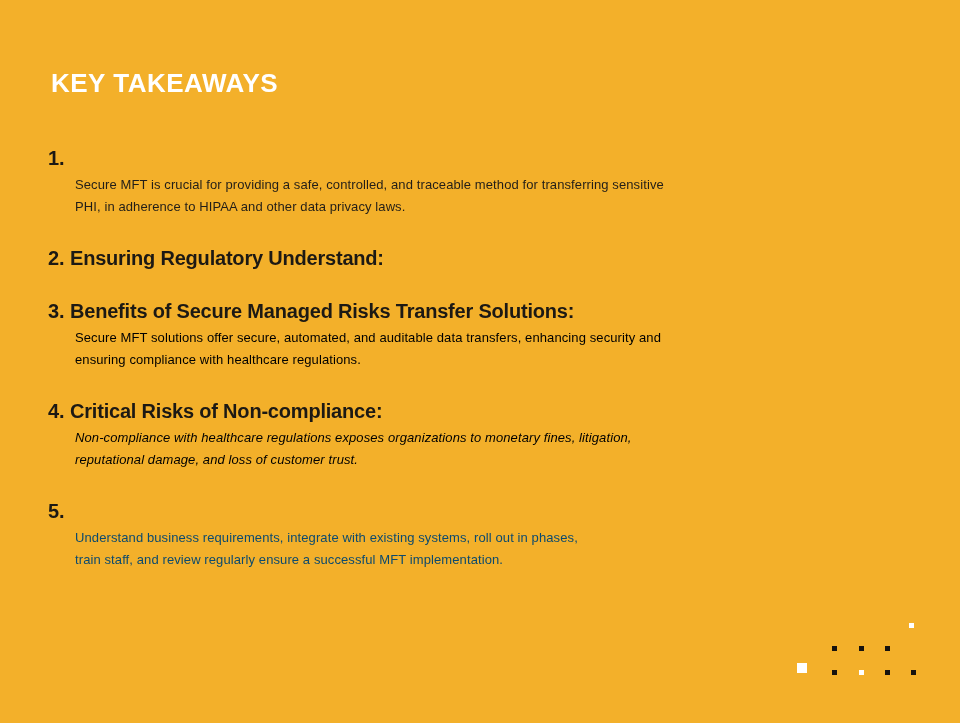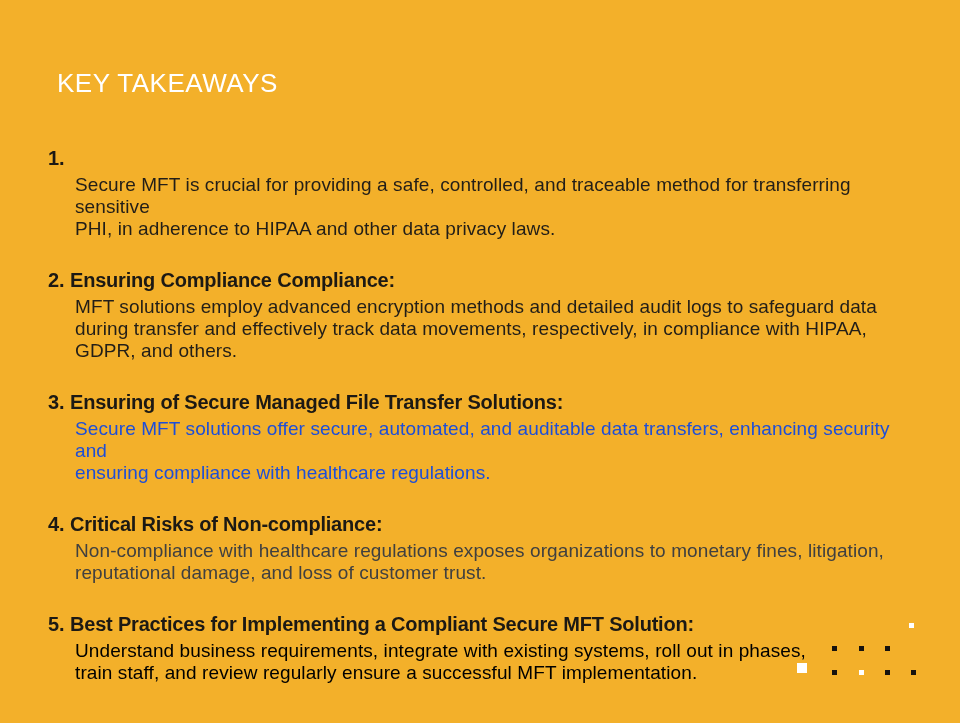--- a/index.html
+++ b/index.html
@@ -11,23 +11,23 @@
     font-family: "Liberation Sans", sans-serif;
     overflow: hidden;
   }
   .content {
     position: absolute;
     left: 48px;
     top: 68px;
     width: 845px;
   }
   .title {
-    margin: 0 0 46px 9px;
+    margin: 0 0 46px 3px;
     font-size: 26px;
-    font-weight: normal;
+    font-weight: bold;
     letter-spacing: 0.5px;
     color: #FFFFFF;
   }
   .takeaways {
     list-style: none;
     margin: 0;
     padding: 0;
   }
   .item { margin-bottom: 27px; }
   .heading {
@@ -35,21 +35,21 @@
     font-weight: bold;
     font-size: 20px;
     line-height: 26px;
     letter-spacing: -0.2px;
     color: #1C1914;
   }
   .num { min-width: 22px; flex: 0 0 auto; }
   .body {
     margin: 3px 0 0 0;
     padding-left: 27px;
-    font-size: 19px;
+    font-size: 13px;
     line-height: 22px;
     letter-spacing: 0.1px;
     color: #221E18;
     white-space: pre-line;
   }
   .sq { position: absolute; }
   .sq.dark { background: #17130E; }
   .sq.white { background: #FFFFFF; }
   .s5 { width: 5px; height: 5px; }
   .s10 { width: 10px; height: 10px; }
@@ -64,48 +64,44 @@
       <li class="item">
         <div class="heading" style="color: rgb(28, 25, 20);">
           <span class="num">1.</span>
         </div>
         <p class="body" style="color: rgb(34, 30, 24);">Secure MFT is crucial for providing a safe, controlled, and traceable method for transferring sensitive
 PHI, in adherence to HIPAA and other data privacy laws.</p>
       </li>
       <li class="item">
         <div class="heading" style="color: rgb(28, 25, 20);">
           <span class="num">2.</span>
-          <span class="htext">Ensuring Compliance Compliance:</span>
+          <span class="htext">Ensuring Regulatory Understand:</span>
         </div>
-        <p class="body" style="color: rgb(34, 30, 24);">MFT solutions employ advanced encryption methods and detailed audit logs to safeguard data
-during transfer and effectively track data movements, respectively, in compliance with HIPAA,
-GDPR, and others.</p>
       </li>
       <li class="item">
         <div class="heading" style="color: rgb(28, 25, 20);">
           <span class="num">3.</span>
-          <span class="htext">Ensuring of Secure Managed File Transfer Solutions:</span>
+          <span class="htext">Benefits of Secure Managed Risks Transfer Solutions:</span>
         </div>
-        <p class="body" style="color: #1d4ed8;">Secure MFT solutions offer secure, automated, and auditable data transfers, enhancing security and
+        <p class="body" style="color: #000000;">Secure MFT solutions offer secure, automated, and auditable data transfers, enhancing security and
 ensuring compliance with healthcare regulations.</p>
       </li>
       <li class="item">
         <div class="heading" style="color: rgb(28, 25, 20);">
           <span class="num">4.</span>
           <span class="htext">Critical Risks of Non-compliance:</span>
         </div>
-        <p class="body" style="color: #404040;">Non-compliance with healthcare regulations exposes organizations to monetary fines, litigation,
+        <p class="body" style="color: #000000; font-style: italic;">Non-compliance with healthcare regulations exposes organizations to monetary fines, litigation,
 reputational damage, and loss of customer trust.</p>
       </li>
       <li class="item">
         <div class="heading" style="color: rgb(28, 25, 20);">
           <span class="num">5.</span>
-          <span class="htext">Best Practices for Implementing a Compliant Secure MFT Solution:</span>
         </div>
-        <p class="body" style="color: #000000;">Understand business requirements, integrate with existing systems, roll out in phases,
+        <p class="body" style="color: #0c4a6e;">Understand business requirements, integrate with existing systems, roll out in phases,
 train staff, and review regularly ensure a successful MFT implementation.</p>
       </li>
     </ol>
   </div>
   <div class="decor">
       <div class="sq white s5" style="left: 909px; top: 623px; background: rgb(255, 255, 255);"></div>
       <div class="sq dark s5" style="left: 832px; top: 646px; background: rgb(23, 19, 14);"></div>
       <div class="sq dark s5" style="left: 859px; top: 646px; background: rgb(23, 19, 14);"></div>
       <div class="sq dark s5" style="left: 885px; top: 646px; background: rgb(23, 19, 14);"></div>
       <div class="sq white s10" style="left: 797px; top: 663px; background: rgb(255, 255, 255);"></div>

